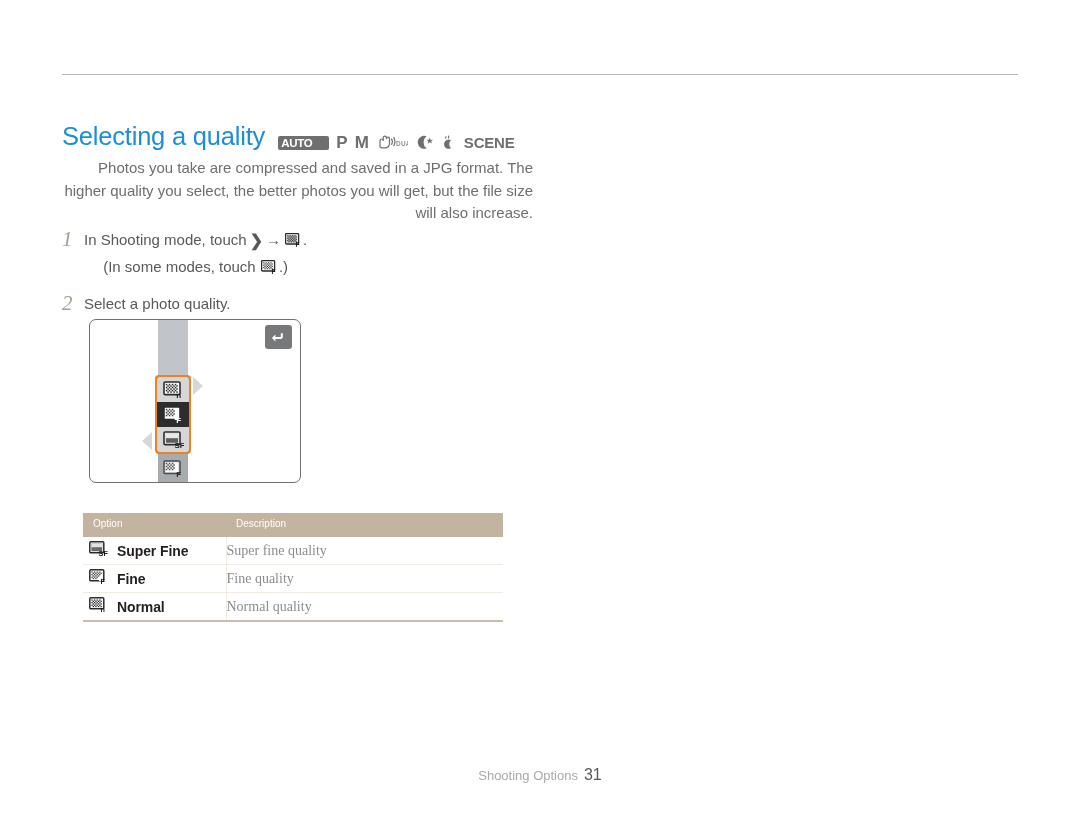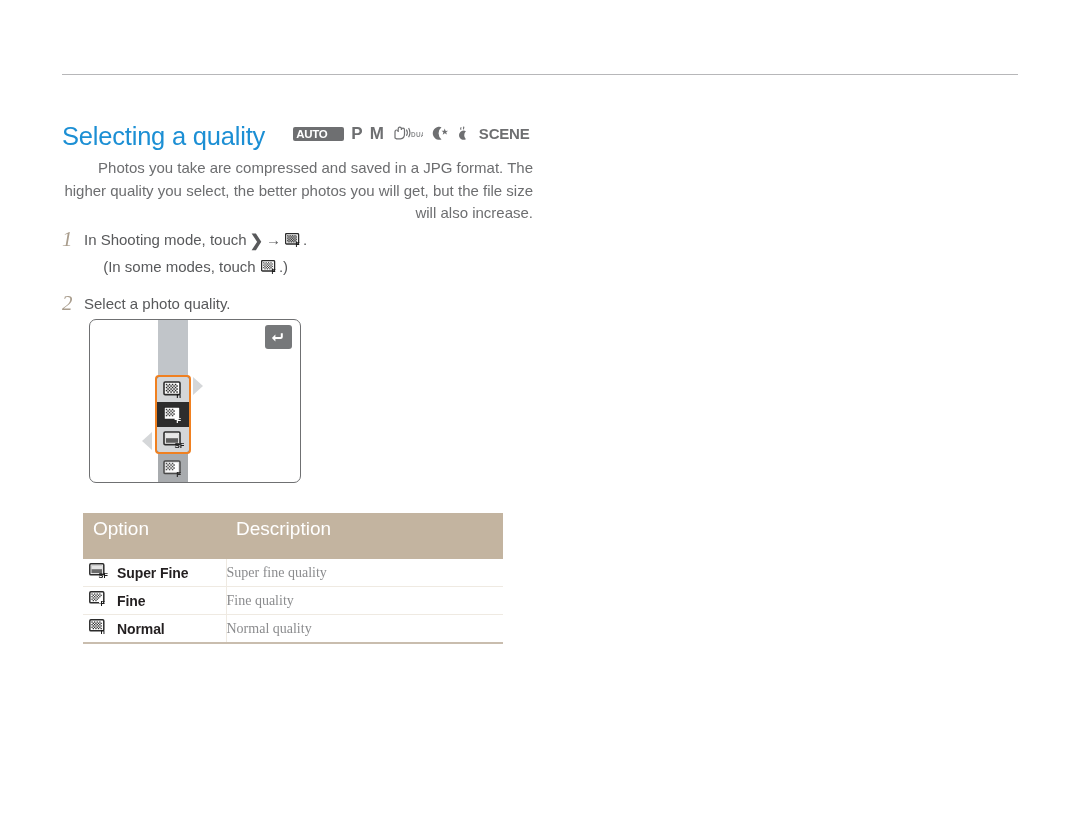--- a/index.html
+++ b/index.html
@@ -41,22 +41,22 @@
     background: #b7b7b9;
     width: 956px;
   }
 
   
   .section-title-row {
     position: absolute;
     left: 62px;
     top: 122px;
     display: flex;
-    align-items: flex-start;
-    gap: 28px;
+    align-items: flex-end;
+    gap: 13px;
     white-space: nowrap;
   }
   .section-title {
     font-size: 25.5px;
     color: #1c8fd4;
     font-family: "Liberation Sans", sans-serif;
     letter-spacing: -0.2px;
   }
   .mode-icons {
     display: flex;
@@ -250,23 +250,23 @@
     left: 83px;
     top: 513px;
     width: 420px;
     border-collapse: collapse;
     table-layout: fixed;
   }
   .opt-table th {
     background: #c3b4a0;
     color: #ffffff;
     font-weight: normal;
-    font-size: 19px;
+    font-size: 10px;
     text-align: left;
-    padding: 5px 0 19px 10px;
+    padding: 5px 0 8px 10px;
     font-family: "Liberation Sans", sans-serif;
   }
   .opt-table th.col-opt { width: 133px; }
   .opt-table td {
     padding: 0;
     border-bottom: 1px solid #efeae2;
     height: 27px;
     vertical-align: middle;
     font-size: 14px;
   }
@@ -650,14 +650,17 @@
               </svg>
             </span>
             <span class="opt-label">Normal</span>
           </div>
         </td>
         <td class="cell-desc">Normal quality</td>
       </tr>
     </tbody>
   </table>
 
+  <div class="footer">
+    <span class="footer-label">Shooting Options</span><span class="footer-page">31</span>
+  </div>
 
 </div>
 
 </body></html>

